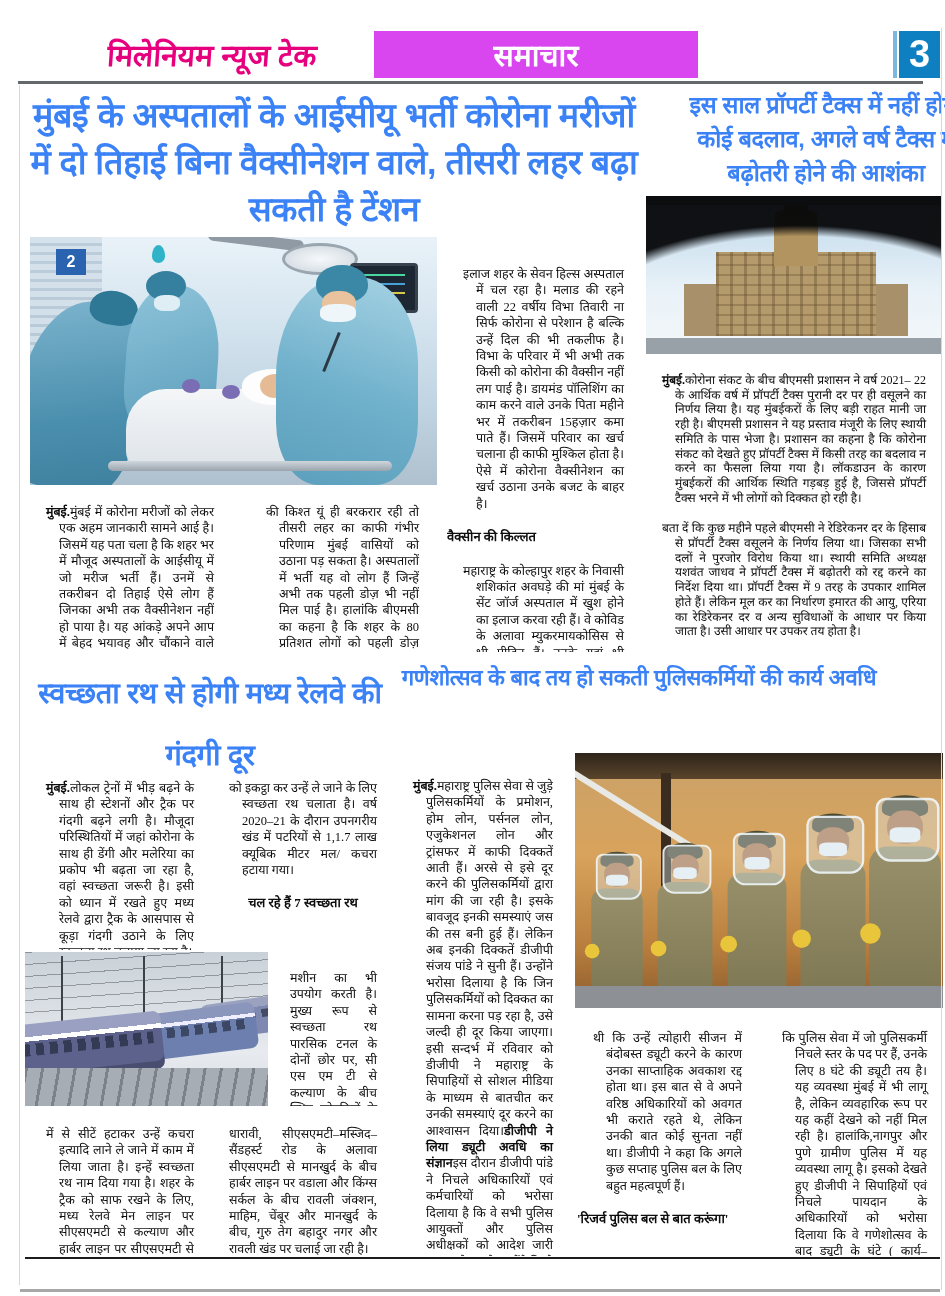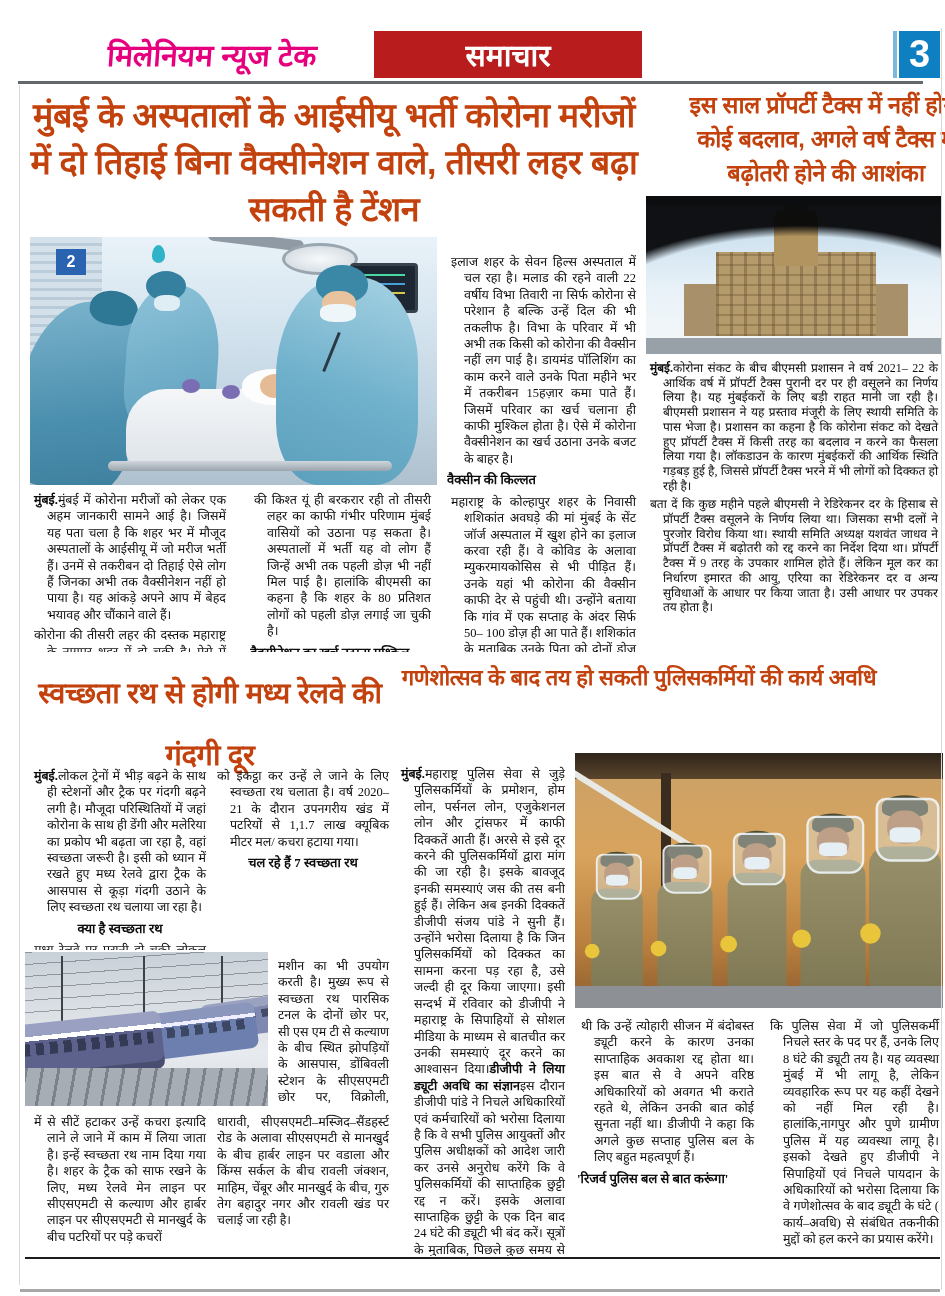--- a/index.html
+++ b/index.html
@@ -2,37 +2,37 @@
 <html lang="hi"><head>
 <meta charset="utf-8">
 <style>
   html,body{margin:0;padding:0;background:#f2f2f2;}
   #page{position:relative;width:945px;height:1296px;background:#ffffff;overflow:hidden;
         font-family:"Liberation Serif",serif;color:#0d0d0d;}
   .abs{position:absolute;}
   
   .masthead{left:56px;top:31px;width:312px;height:47px;display:flex;align-items:center;justify-content:center;
             font-family:"Liberation Sans",sans-serif;font-weight:bold;font-size:30px;color:#e6007e;transform:skewX(-4deg);}
-  .band{left:374px;top:31px;width:268px;height:47px;background:#b91c1c;color:#fff;display:flex;align-items:center;
+  .band{left:374px;top:31px;width:324px;height:47px;background:#d946ef;color:#fff;display:flex;align-items:center;
         justify-content:center;font-family:"Liberation Sans",sans-serif;font-weight:bold;font-size:30px;}
   .dateline{left:644px;top:31px;width:246px;height:47px;display:flex;align-items:center;justify-content:center;
         font-weight:bold;font-size:23px;}
   .bluestripe{left:893px;top:31px;width:4px;height:47px;background:#7ab8dd;}
   .pagenum{left:899px;top:31px;width:41px;height:47px;background:#0e7fc1;color:#fff;display:flex;align-items:center;
         justify-content:center;font-family:"Liberation Sans",sans-serif;font-weight:bold;font-size:38px;}
   .hrule{left:18px;top:81px;width:905px;height:3px;background:#63686d;}
   
-  .headline{font-family:"Liberation Sans",sans-serif;font-weight:700;text-align:center;color:#c2410c;letter-spacing:-0.3px;}
+  .headline{font-family:"Liberation Sans",sans-serif;font-weight:700;text-align:center;color:#3b82f6;letter-spacing:-0.3px;}
   #h-icu{left:28px;top:92px;width:612px;height:144px;font-size:34px;line-height:47px;}
   #h-tax{left:676px;top:88px;width:300px;height:106px;font-size:23.5px;line-height:34px;}
   #h-rail{left:30px;top:662px;width:360px;height:96px;font-size:29px;line-height:62px;}
   #h-pol{left:396px;top:656px;width:486px;height:94px;font-size:22px;line-height:44px;}
   
   .col{position:absolute;font-size:12.5px;line-height:16.4px;text-align:justify;overflow:hidden;}
-  .col p{margin:4px;padding-left:13px;text-indent:-13px;}
+  .col p{margin:16px;padding-left:13px;text-indent:-13px;}
   .lead{font-weight:bold;}
   .sub{font-weight:bold;font-size:13px;padding:1px 0;}
   .sub-c{text-align:center;}
   
   .rule-bottom{left:25px;top:1257px;width:915px;height:2px;background:#1c1c1c;}
   .edge{background:#d8d8d8;}
   
   .photo{position:absolute;overflow:hidden;background:#ccc;}
   .photo *{position:absolute;}
   

